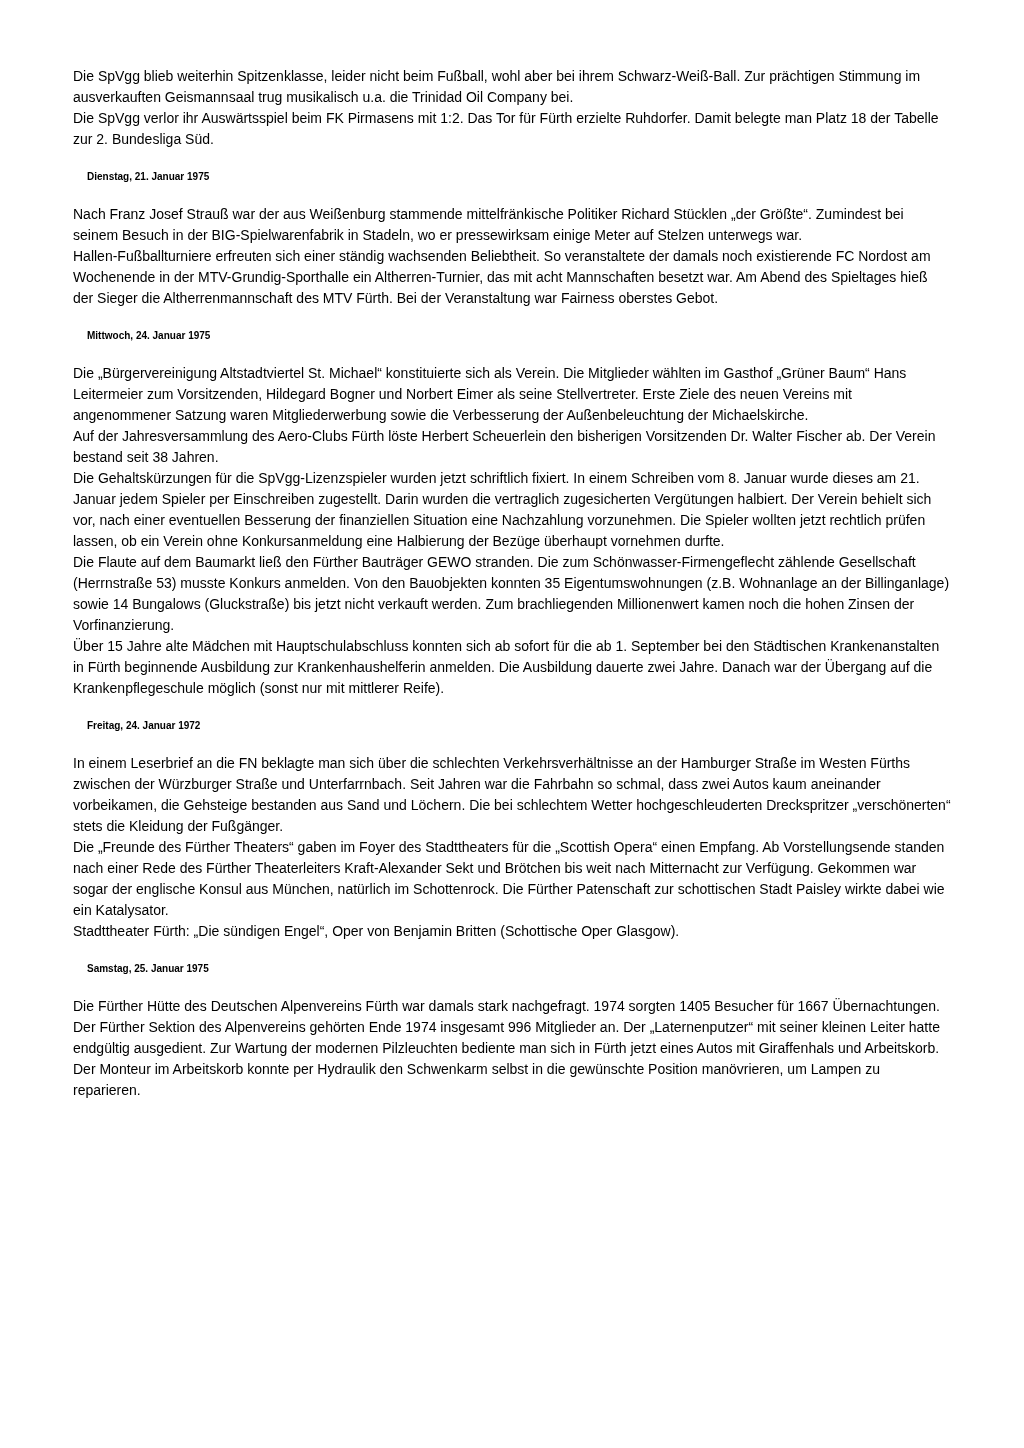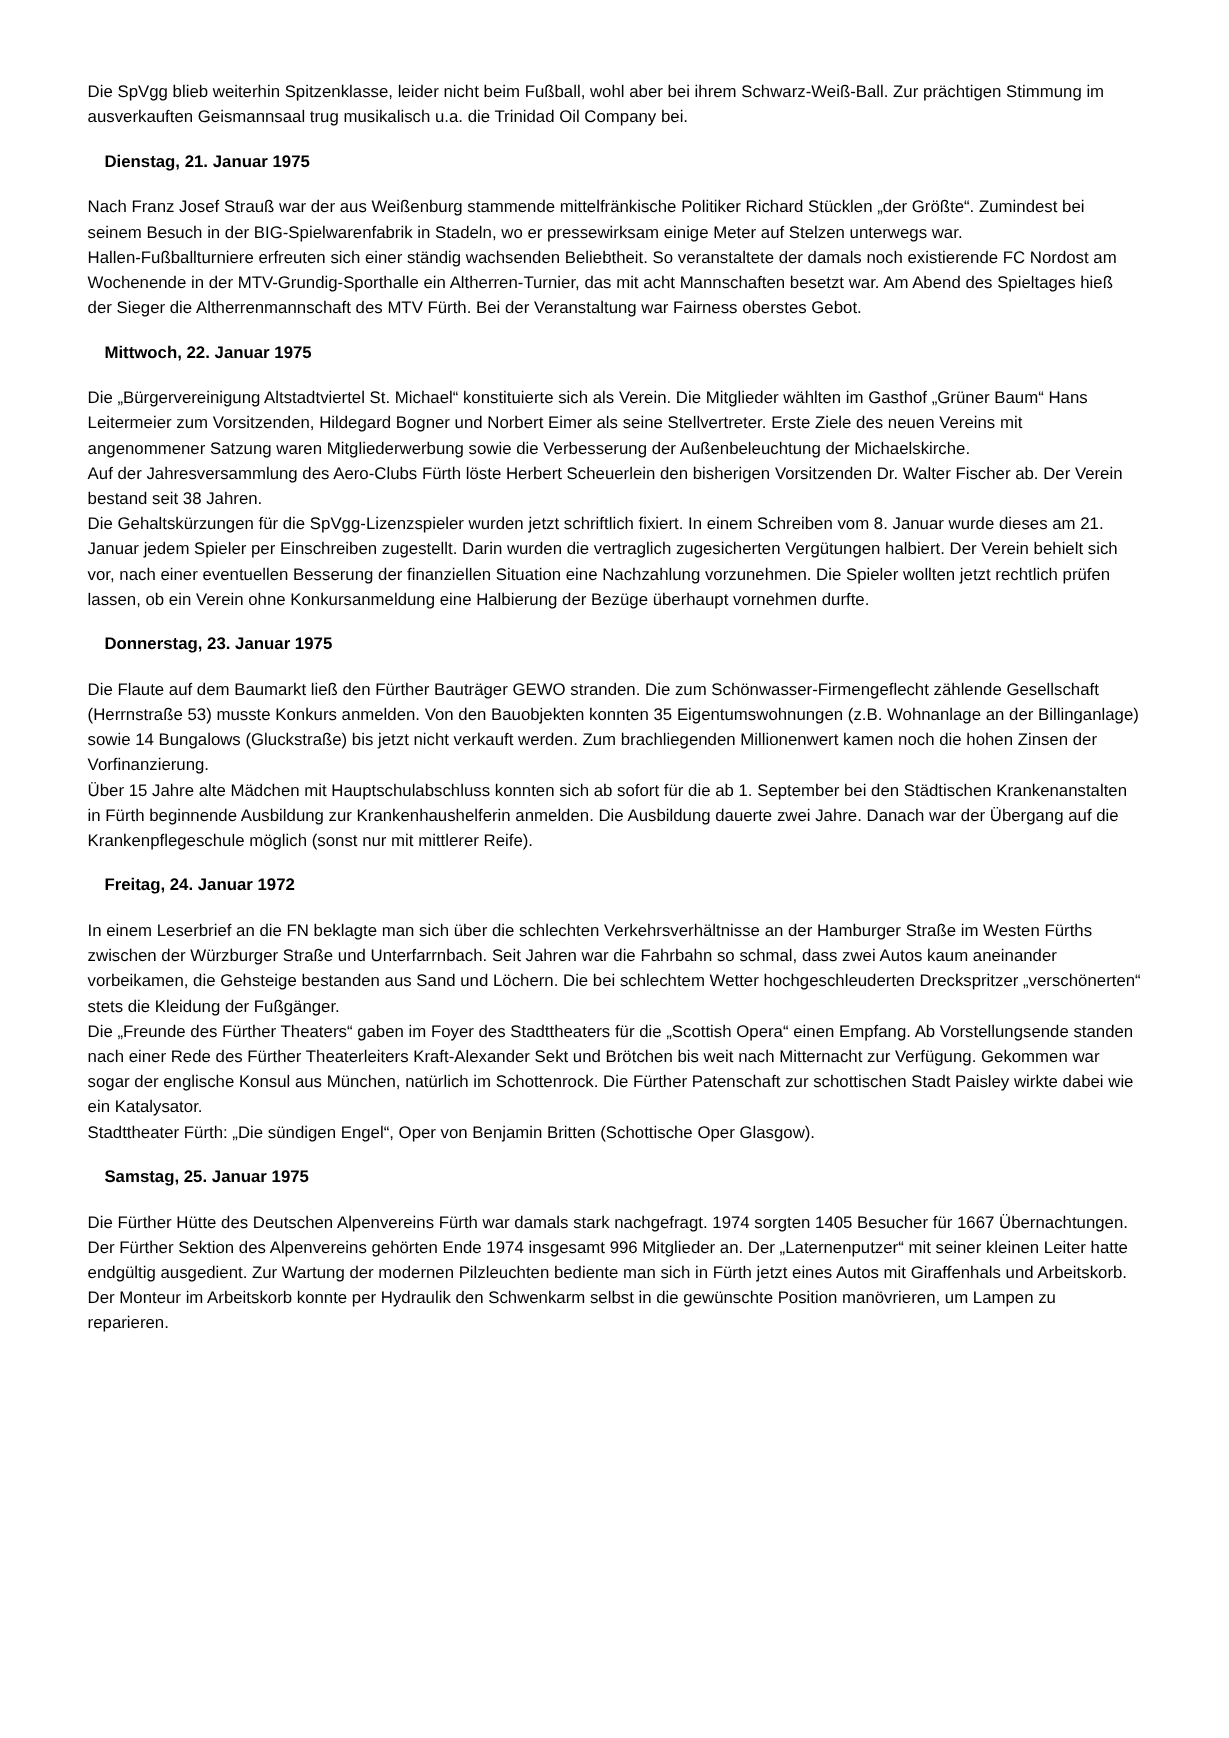--- a/index.html
+++ b/index.html
@@ -22,21 +22,21 @@
     top: 66px;
     width: 878px;
   }
   .entry {
     margin: 0;
     font-size: 14px;
     line-height: 21px;
     color: #000000;
   }
   .date-heading {
-    font-size: 14px;
+    font-size: 10px;
     line-height: 21px;
     font-weight: bold;
     margin: 16px 0 17px 0;
     color: #000000;
     padding-left: 14px;
   }
   .page-footer {
     position: absolute;
     top: 1339px;
     left: 0;
@@ -49,37 +49,37 @@
   }
 </style>
 </head>
 <body>
 
 <div class="page">
   <div class="content">
 
     <section>
       <p class="entry">Die SpVgg blieb weiterhin Spitzenklasse, leider nicht beim Fußball, wohl aber bei ihrem Schwarz-Weiß-Ball. Zur prächtigen Stimmung im ausverkauften Geismannsaal trug musikalisch u.a. die Trinidad Oil Company bei.</p>
+      <p class="entry">Die SpVgg verlor ihr Auswärtsspiel beim FK Pirmasens mit 1:2. Das Tor für Fürth erzielte Ruhdorfer. Damit belegte man Platz 18 der Tabelle zur 2. Bundesliga Süd.</p>
     </section>
 
     <section>
       <h2 class="date-heading">Dienstag, 21. Januar 1975</h2>
       <p class="entry">Nach Franz Josef Strauß war der aus Weißenburg stammende mittelfränkische Politiker Richard Stücklen „der Größte“. Zumindest bei seinem Besuch in der BIG-Spielwarenfabrik in Stadeln, wo er pressewirksam einige Meter auf Stelzen unterwegs war.</p>
       <p class="entry">Hallen-Fußballturniere erfreuten sich einer ständig wachsenden Beliebtheit. So veranstaltete der damals noch existierende FC Nordost am Wochenende in der MTV-Grundig-Sporthalle ein Altherren-Turnier, das mit acht Mannschaften besetzt war. Am Abend des Spieltages hieß der Sieger die Altherrenmannschaft des MTV Fürth. Bei der Veranstaltung war Fairness oberstes Gebot.</p>
     </section>
 
     <section>
-      <h2 class="date-heading">Mittwoch, 22. Januar 1975</h2>
+      <h2 class="date-heading">Mittwoch, 24. Januar 1975</h2>
       <p class="entry">Die „Bürgervereinigung Altstadtviertel St. Michael“ konstituierte sich als Verein. Die Mitglieder wählten im Gasthof „Grüner Baum“ Hans Leitermeier zum Vorsitzenden, Hildegard Bogner und Norbert Eimer als seine Stellvertreter. Erste Ziele des neuen Vereins mit angenommener Satzung waren Mitgliederwerbung sowie die Verbesserung der Außenbeleuchtung der Michaelskirche.</p>
       <p class="entry">Auf der Jahresversammlung des Aero-Clubs Fürth löste Herbert Scheuerlein den bisherigen Vorsitzenden Dr. Walter Fischer ab. Der Verein bestand seit 38 Jahren.</p>
       <p class="entry">Die Gehaltskürzungen für die SpVgg-Lizenzspieler wurden jetzt schriftlich fixiert. In einem Schreiben vom 8. Januar wurde dieses am 21. Januar jedem Spieler per Einschreiben zugestellt. Darin wurden die vertraglich zugesicherten Vergütungen halbiert. Der Verein behielt sich vor, nach einer eventuellen Besserung der finanziellen Situation eine Nachzahlung vorzunehmen. Die Spieler wollten jetzt rechtlich prüfen lassen, ob ein Verein ohne Konkursanmeldung eine Halbierung der Bezüge überhaupt vornehmen durfte.</p>
     </section>
 
     <section>
-      <h2 class="date-heading">Donnerstag, 23. Januar 1975</h2>
       <p class="entry">Die Flaute auf dem Baumarkt ließ den Fürther Bauträger GEWO stranden. Die zum Schönwasser-Firmengeflecht zählende Gesellschaft (Herrnstraße 53) musste Konkurs anmelden. Von den Bauobjekten konnten 35 Eigentumswohnungen (z.B. Wohnanlage an der Billinganlage) sowie 14 Bungalows (Gluckstraße) bis jetzt nicht verkauft werden. Zum brachliegenden Millionenwert kamen noch die hohen Zinsen der Vorfinanzierung.</p>
       <p class="entry">Über 15 Jahre alte Mädchen mit Hauptschulabschluss konnten sich ab sofort für die ab 1. September bei den Städtischen Krankenanstalten in Fürth beginnende Ausbildung zur Krankenhaushelferin anmelden. Die Ausbildung dauerte zwei Jahre. Danach war der Übergang auf die Krankenpflegeschule möglich (sonst nur mit mittlerer Reife).</p>
     </section>
 
     <section>
       <h2 class="date-heading">Freitag, 24. Januar 1972</h2>
       <p class="entry">In einem Leserbrief an die FN beklagte man sich über die schlechten Verkehrsverhältnisse an der Hamburger Straße im Westen Fürths zwischen der Würzburger Straße und Unterfarrnbach. Seit Jahren war die Fahrbahn so schmal, dass zwei Autos kaum aneinander vorbeikamen, die Gehsteige bestanden aus Sand und Löchern. Die bei schlechtem Wetter hochgeschleuderten Dreckspritzer „verschönerten“ stets die Kleidung der Fußgänger.</p>
       <p class="entry">Die „Freunde des Fürther Theaters“ gaben im Foyer des Stadttheaters für die „Scottish Opera“ einen Empfang. Ab Vorstellungsende standen nach einer Rede des Fürther Theaterleiters Kraft-Alexander Sekt und Brötchen bis weit nach Mitternacht zur Verfügung. Gekommen war sogar der englische Konsul aus München, natürlich im Schottenrock. Die Fürther Patenschaft zur schottischen Stadt Paisley wirkte dabei wie ein Katalysator.</p>
       <p class="entry">Stadttheater Fürth: „Die sündigen Engel“, Oper von Benjamin Britten (Schottische Oper Glasgow).</p>
     </section>

